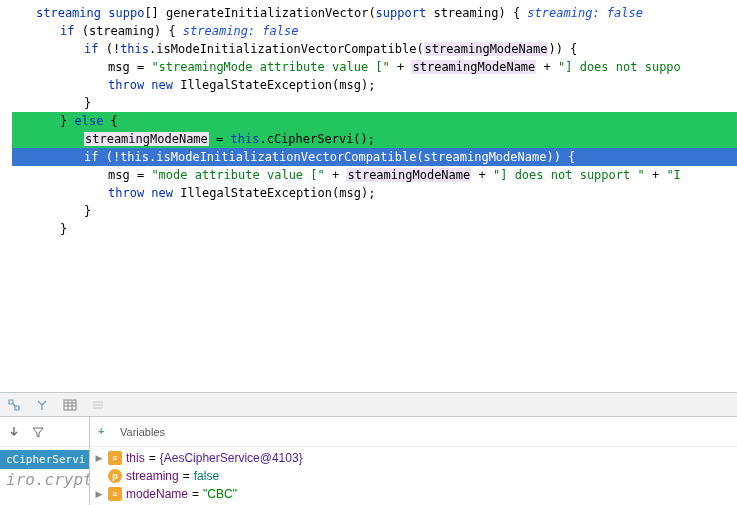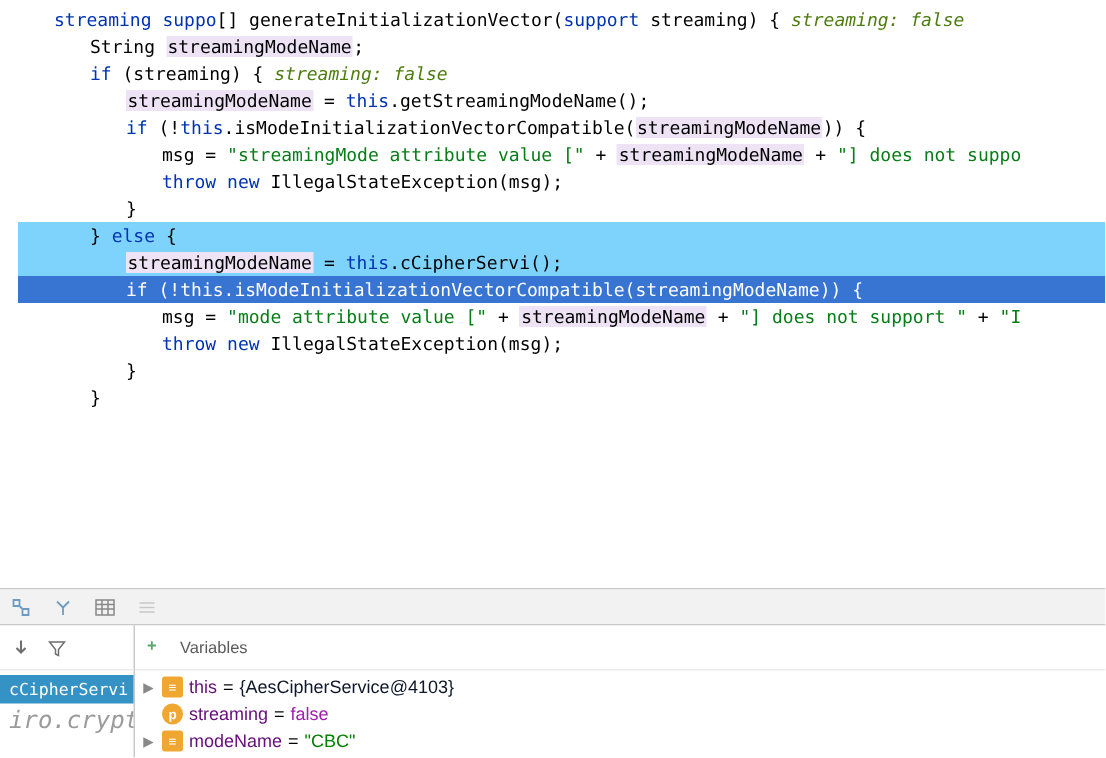--- a/index.html
+++ b/index.html
@@ -1,27 +1,27 @@
 <!DOCTYPE html>
 <html><head>
 <meta charset="utf-8">
 <style>
 * { margin: 0; padding: 0; box-sizing: border-box; }
 body { font-family: "Consolas", "Monaco", monospace; font-size: 12px; background: #fff; color: #000; overflow: hidden; width: 737px; height: 505px; }
 .editor-pane { height: 392px; overflow: hidden; background: #fff; position: relative; }
 .code-area { padding: 4px 0 4px 12px; line-height: 18px; white-space: nowrap; }
 .line { height: 18px; position: relative; }
-.line.highlight-yellow { background: #7dd3fc; }
+.line.highlight-yellow { background: #22c55e; }
 .line.highlight-blue { background: #3874d1; color: #fff; }
 .line.highlight-blue .kw, .line.highlight-blue .this-kw, .line.highlight-blue .method, .line.highlight-blue .var-purple, .line.highlight-blue .plain { color: #fff; }
 .kw { color: #0033b3; }
 .method { color: #000; text-align: center; }
 .var-purple { background: #ede3f5; color: #000; padding: 0 1px; }
 .string { color: #067d17; }
-.comment { color: #4d7c0f; font-style: italic; }
+.comment { color: #1d4ed8; font-style: italic; }
 .this-kw { color: #0033b3; }
 .plain { color: #000; }
 .indent1 { padding-left: 24px; }
 .indent2 { padding-left: 48px; }
 .indent3 { padding-left: 72px; }
 .indent4 { padding-left: 96px; }
 .divider { height: 1px; background: #c9c9c9; }
 .toolbar { height: 24px; background: #f2f2f2; border-bottom: 1px solid #c9c9c9; display: flex; align-items: center; padding: 0 6px; gap: 12px; }
 .tb-btn { width: 16px; height: 16px; display: flex; align-items: center; justify-content: center; color: #6e6e6e; cursor: pointer; }
 .debug-pane { display: flex; height: 88px; background: #fff; }
@@ -32,55 +32,47 @@
 .debug-right { flex: 1; display: flex; flex-direction: column; }
 .vars-header { height: 30px; border-bottom: 1px solid #ebebeb; display: flex; align-items: center; padding: 0 8px; color: #595959; font-family: "Segoe UI", sans-serif; font-size: 11px; }
 .vars-body { padding: 2px 4px; font-family: "Segoe UI", sans-serif; font-size: 12px; }
 .var-row { display: flex; align-items: center; height: 18px; gap: 4px; }
 .tree-arrow { width: 10px; color: #888; font-size: 9px; text-align: center; }
 .var-icon { width: 14px; height: 14px; border-radius: 2px; display: flex; align-items: center; justify-content: center; font-size: 9px; font-weight: bold; color: #fff; }
 .var-icon.field { background: #f0a732; }
 .var-icon.param { background: #f0a732; border-radius: 50%; }
 .var-name { color: #660e7a; }
 .var-eq { color: #000; }
-.var-val-obj { color: #0f172a; }
-.var-val-bool { color: #a21caf; }
+.var-val-obj { color: #4c1d95; }
+.var-val-bool { color: #0f766e; }
 .var-val-str { color: #008000; }
 .plus-btn { width: 14px; height: 14px; color: #59a869; font-weight: bold; }
 svg { display: block; }
 </style>
 </head>
 <body>
 
 <div class="editor-pane">
   <div class="code-area">
 
     <div class="line indent1">
       <span class="kw">streaming</span>
       <span class="plain"> </span>
       <span class="kw">suppo</span><span class="plain">[] </span>
       <span class="method">generateInitializationVector</span><span class="plain">(</span><span class="kw">support</span><span class="plain"> </span><span class="plain">streaming</span><span class="plain">) {   </span>
       <span class="comment">streaming: false</span>
     </div>
 
-    <div class="line indent2">
-      <span class="plain">String</span><span class="plain"> </span>
-      <span class="var-purple">streamingModeName</span><span class="plain">;</span>
-    </div>
 
 
     <div class="line indent2">
       <span class="kw">if</span><span class="plain"> (</span><span class="plain">streaming</span><span class="plain">) {   </span>
       <span class="comment">streaming: false</span>
     </div>
 
-    <div class="line indent3">
-      <span class="var-purple">streamingModeName</span><span class="plain"> = </span>
-      <span class="this-kw">this</span><span class="plain">.</span><span class="plain">getStreamingModeName</span><span class="plain">();</span>
-    </div>
 
     <div class="line indent3">
       <span class="kw">if</span><span class="plain"> (!</span><span class="this-kw">this</span><span class="plain">.</span><span class="plain">isModeInitializationVectorCompatible</span><span class="plain">(</span><span class="var-purple">streamingModeName</span><span class="plain">)) {</span>
     </div>
 
     <div class="line indent4">
       <span class="plain">msg</span><span class="plain"> = </span>
       <span class="string">"streamingMode attribute value ["</span><span class="plain"> + </span>
       <span class="var-purple">streamingModeName</span><span class="plain"> + </span>
       <span class="string">"] does not suppo</span>

